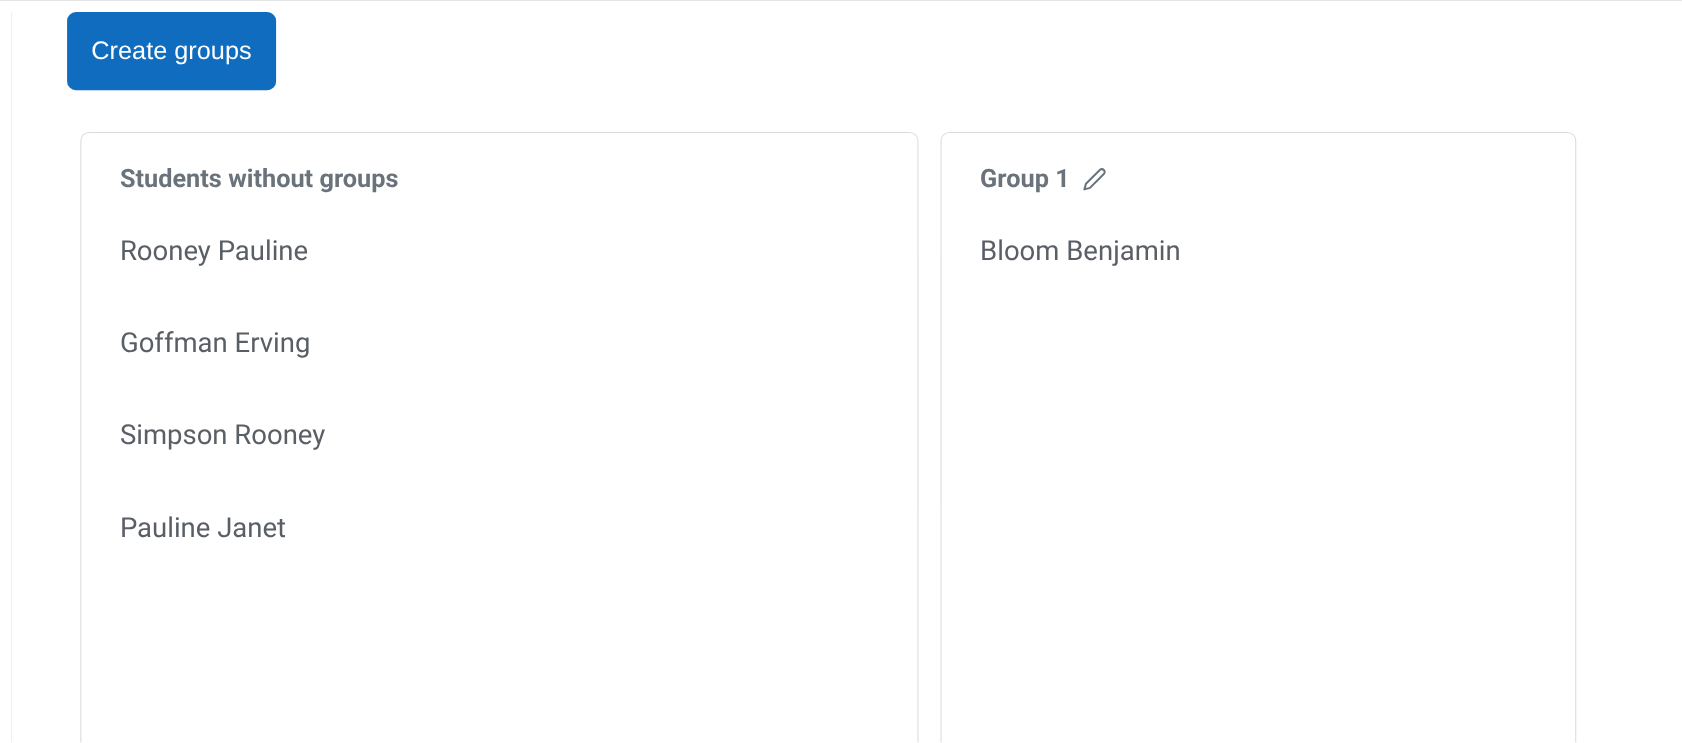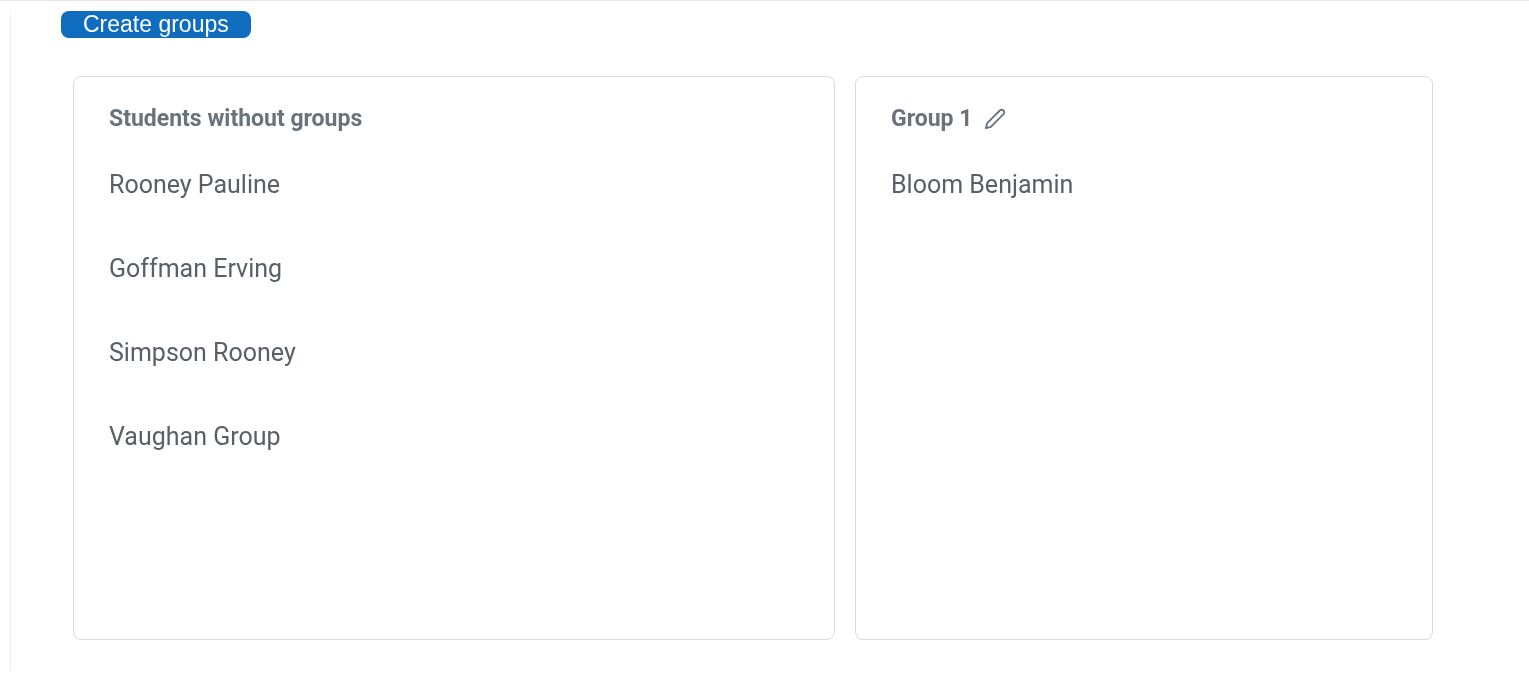--- a/index.html
+++ b/index.html
@@ -18,21 +18,21 @@
     .content-wrap {
       border-left: 1px solid #f0f0f0;
       padding-left: 50px;
       min-height: 660px;
     }
     .create-groups-btn {
       background: #0f6cbf;
       color: #ffffff;
       border: none;
       border-radius: 8px;
-      padding: 0 22px;
+      padding: 22px 22px;
       font-size: 23px;
       font-weight: 400;
       cursor: pointer;
       margin-bottom: 38px;
       display: inline-block;
     }
     .groups-container {
       display: flex;
       gap: 20px;
       padding-left: 12px;
@@ -84,21 +84,21 @@
   <button class="create-groups-btn">Create groups</button>
 
   <div class="groups-container">
 
     <div class="panel panel-unassigned">
       <div class="panel-header">Students without groups</div>
 
       <div class="student-item">Rooney Pauline</div>
       <div class="student-item">Goffman Erving</div>
       <div class="student-item">Simpson Rooney</div>
-      <div class="student-item">Vaughan Group</div>
+      <div class="student-item">Pauline Janet</div>
     </div>
 
     <div class="panel panel-group">
       <div class="panel-header">
         <span>Group 1</span>
         <span class="edit-icon">
           <svg width="22" height="22" viewBox="0 0 24 24" fill="none" stroke="currentColor" stroke-width="2" stroke-linecap="round" stroke-linejoin="round">
             <path d="M17 3a2.85 2.85 0 1 1 4 4L7.5 20.5 2 22l1.5-5.5L17 3z"></path>
           </svg>
         </span>

